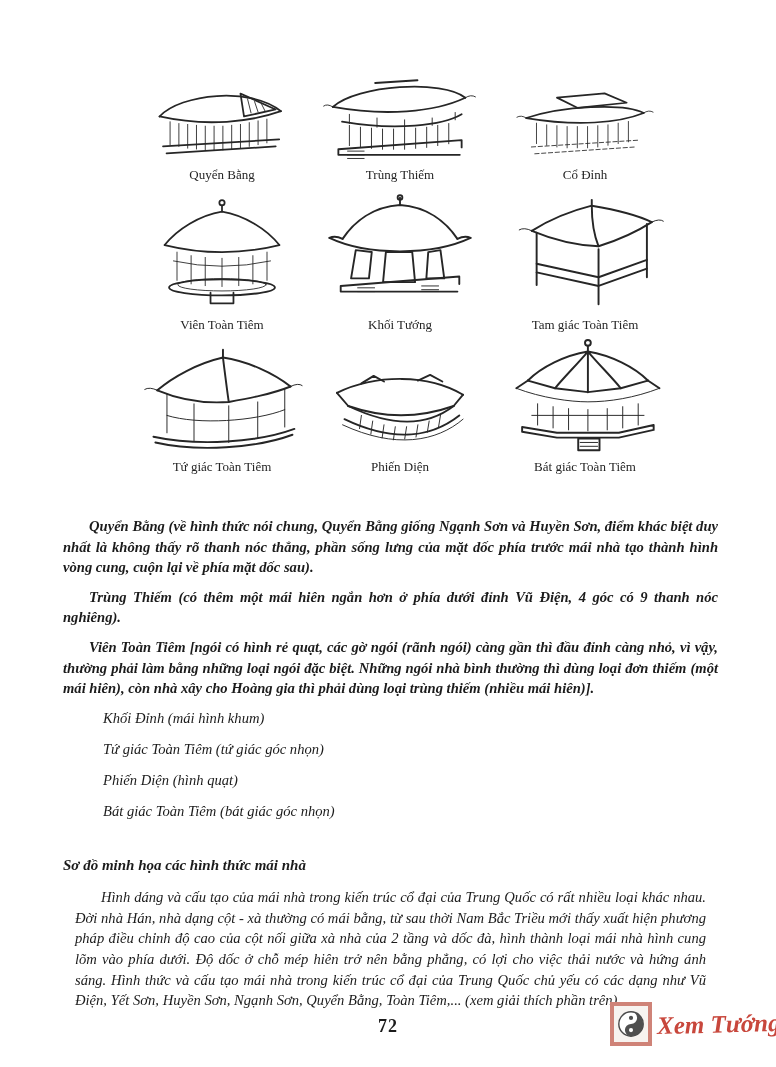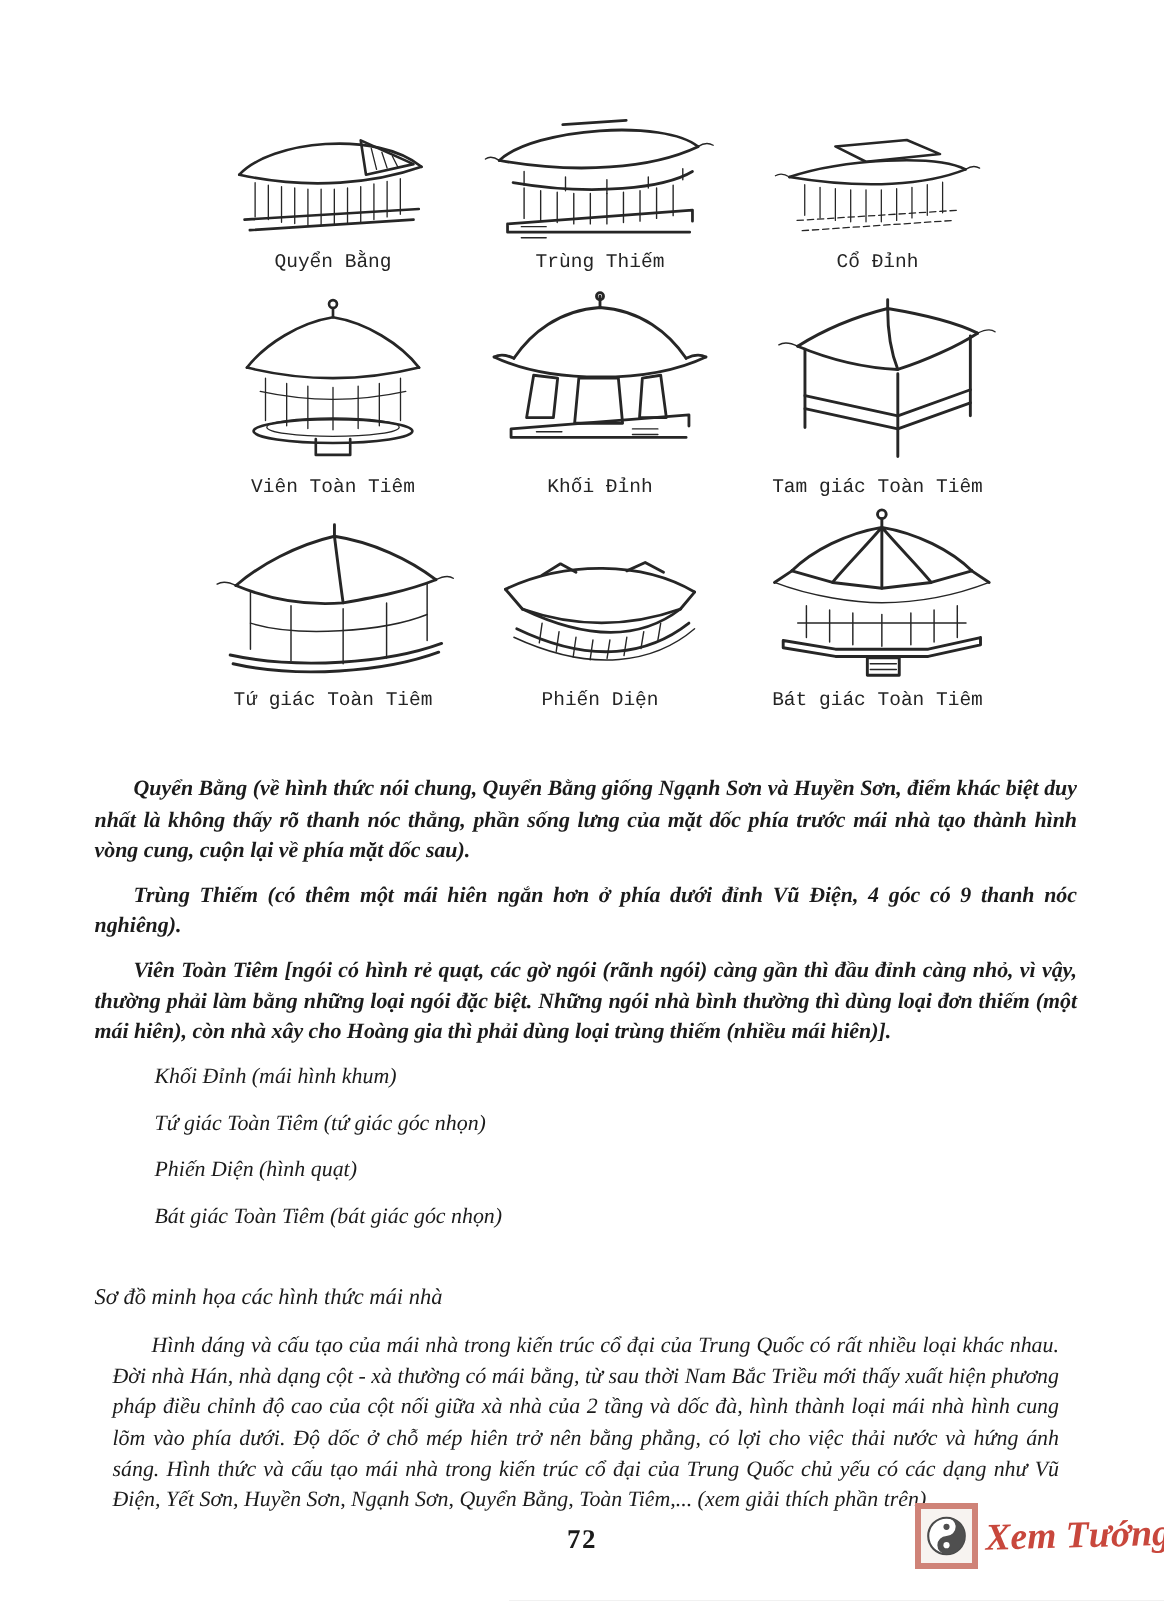--- a/index.html
+++ b/index.html
@@ -26,21 +26,21 @@
   }
   figure {
     margin: 0;
     display: flex;
     flex-direction: column;
     align-items: center;
     justify-content: flex-end;
   }
   figure svg { display: block; }
   figcaption {
-    font-family: Liberation Mono, monospace;
+    font-family: Liberation Serif, serif;
     font-size: 13px;
     line-height: 15px;
     color: #242424;
     margin-top: 3px;
     white-space: nowrap;
   }
   .sk { stroke: #262626; fill: none; stroke-width: 2; stroke-linecap: round; stroke-linejoin: round; }
   .sk-thin { stroke: #262626; fill: none; stroke-width: 1; stroke-linecap: round; }
 
   
@@ -52,21 +52,21 @@
     font-style: italic;
     font-size: 14.6px;
     line-height: 20.6px;
     text-align: justify;
   }
   .para { margin: 0 0 9px 0; text-indent: 26px; font-weight: bold; }
   .roof-list { margin: 3px 0 0 40px; padding: 0; list-style: none; }
   .roof-list li { margin: 0 0 10.5px 0; }
   .section-heading {
     margin: 33px 0 11px 0;
-    font-weight: normal;
+    font-weight: bold;
     font-size: 15px;
     text-indent: 0;
     text-align: left;
   }
   .closing { margin: 12px; text-indent: 26px; }
 
   
   .page-number {
     position: absolute;
     top: 1016px;
@@ -177,21 +177,21 @@
         <path class="sk" d="M85,4 L85,12"></path>
         <circle class="sk" cx="85" cy="4" r="2.5"></circle>
         <path class="sk" d="M85,12 C56,14 36,30 24,48 M85,12 C114,14 134,30 146,48"></path>
         <path class="sk" d="M24,48 Q16,44 10,47 M146,48 Q154,44 160,47"></path>
         <path class="sk" d="M10,47 C50,66 120,66 160,47"></path>
         <path class="sk" d="M70,62 L67,94 L101,94 L98,62 Z"></path>
         <path class="sk" d="M38,60 L33,90 L52,90 L55,62 Z M115,62 L113,90 L132,90 L128,60 Z"></path>
         <path class="sk" d="M22,98 L148,88 L148,96 M22,98 L22,104 L146,104"></path>
         <path class="sk-thin" d="M40,100 h18 M40,104 h18 M108,98 h18 M108,102 h18"></path>
       </svg>
-      <figcaption>Khối Đỉnh</figcaption>
+      <figcaption>Khối Tướng</figcaption>
     </figure>
 
     <figure>
       <svg width="170" height="118" viewBox="0 0 170 122">
         <path class="sk" d="M92,10 L92,4"></path>
         <path class="sk" d="M92,10 C68,16 46,26 30,36 M92,10 C116,14 140,20 154,27 M92,10 C92,26 95,42 99,52"></path>
         <path class="sk" d="M30,36 C54,46 77,51 99,52 M99,52 C118,46 140,36 154,27"></path>
         <path class="sk-thin" d="M30,36 Q22,32 17,35 M154,27 Q162,23 166,26"></path>
         <path class="sk" d="M35,38 L35,92 M99,55 L99,112 M149,29 L149,84"></path>
         <path class="sk" d="M35,70 L99,84 L149,66 M35,79 L99,93 L149,75"></path>

